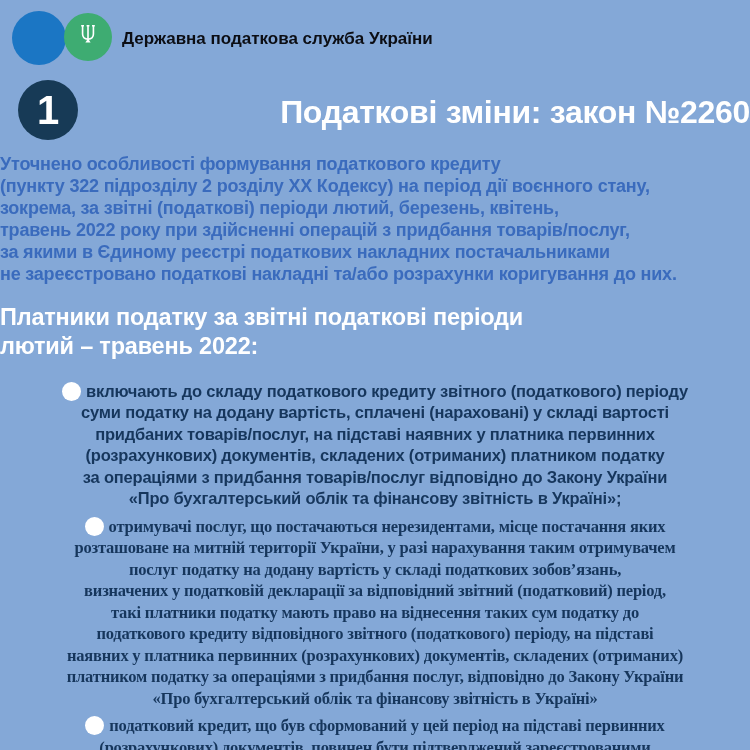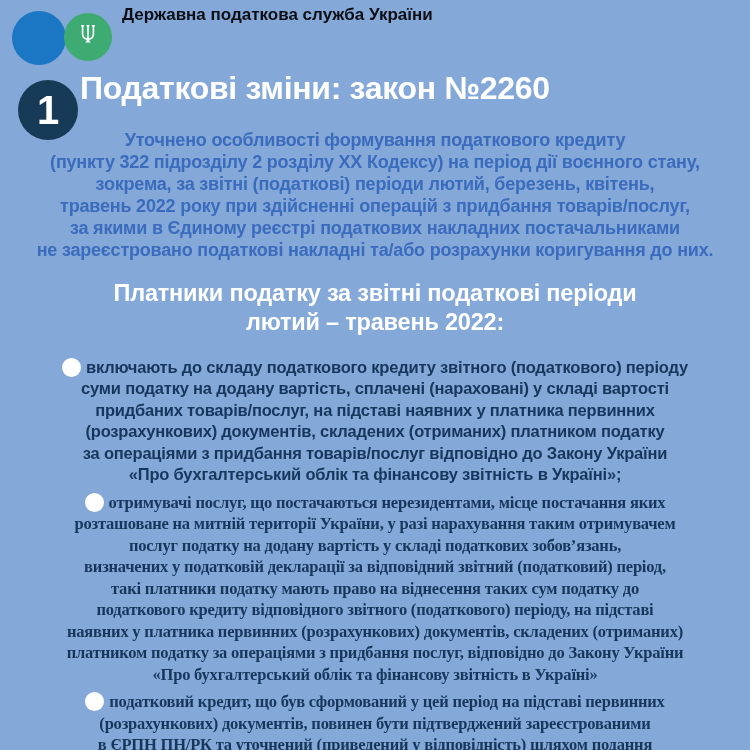--- a/index.html
+++ b/index.html
@@ -6,21 +6,21 @@
   body {
     width: 750px;
     height: 750px;
     background: #84a8d7;
     font-family: "Liberation Sans", sans-serif;
     overflow: hidden;
     position: relative;
   }
 
   
-  .header { position: relative; padding: 2px 0 0 122px; height: 62px; }
+  .header { position: relative; padding: 26px 0 0 122px; height: 62px; }
   .logo { position: absolute; left: 12px; top: 10px; width: 102px; height: 56px; }
   .circle-blue {
     position: absolute; left: 0; top: 1px; width: 54px; height: 54px;
     border-radius: 50%; background: #1b76c4;
   }
   .circle-green {
     position: absolute; left: 52px; top: 3px; width: 48px; height: 48px;
     border-radius: 50%; background: #3eac72;
     display: flex; align-items: center; justify-content: center;
   }
@@ -35,36 +35,36 @@
 
   
   .badge {
     position: absolute; left: 18px; top: 80px; width: 60px; height: 60px;
     border-radius: 50%; background: #173a56; color: #ffffff;
     font-size: 40px; font-weight: bold;
     display: flex; align-items: center; justify-content: center;
   }
   .title {
     margin-top: 4px; padding-left: 80px;
-    text-align: left; font-size: 32px; font-weight: bold;
+    text-align: right; font-size: 32px; font-weight: bold;
     color: #ffffff; line-height: 40px; letter-spacing: -0.3px;
   }
 
   
   .intro {
     margin-top: 4px; width: 750px;
-    text-align: center; white-space: pre-line;
+    text-align: left; white-space: pre-line;
     font-size: 18px; font-weight: bold; color: #3a6bbd;
     line-height: 22px; letter-spacing: -0.2px;
   }
 
   
   .subtitle {
     margin-top: 3px; width: 750px;
-    text-align: center; white-space: pre-line;
+    white-space: pre-line;
     font-size: 23.5px; font-weight: bold; color: #ffffff;
     line-height: 29px; letter-spacing: -0.2px;
   }
 
   
   .bullets { list-style: none; margin: 7px 0 0 0; padding: 0; }
   .bullets li { text-align: center; }
   .bullets li + li { margin-top: 6px; font-family: Liberation Serif, serif; }
   .bullet-text {
     white-space: pre-line;

